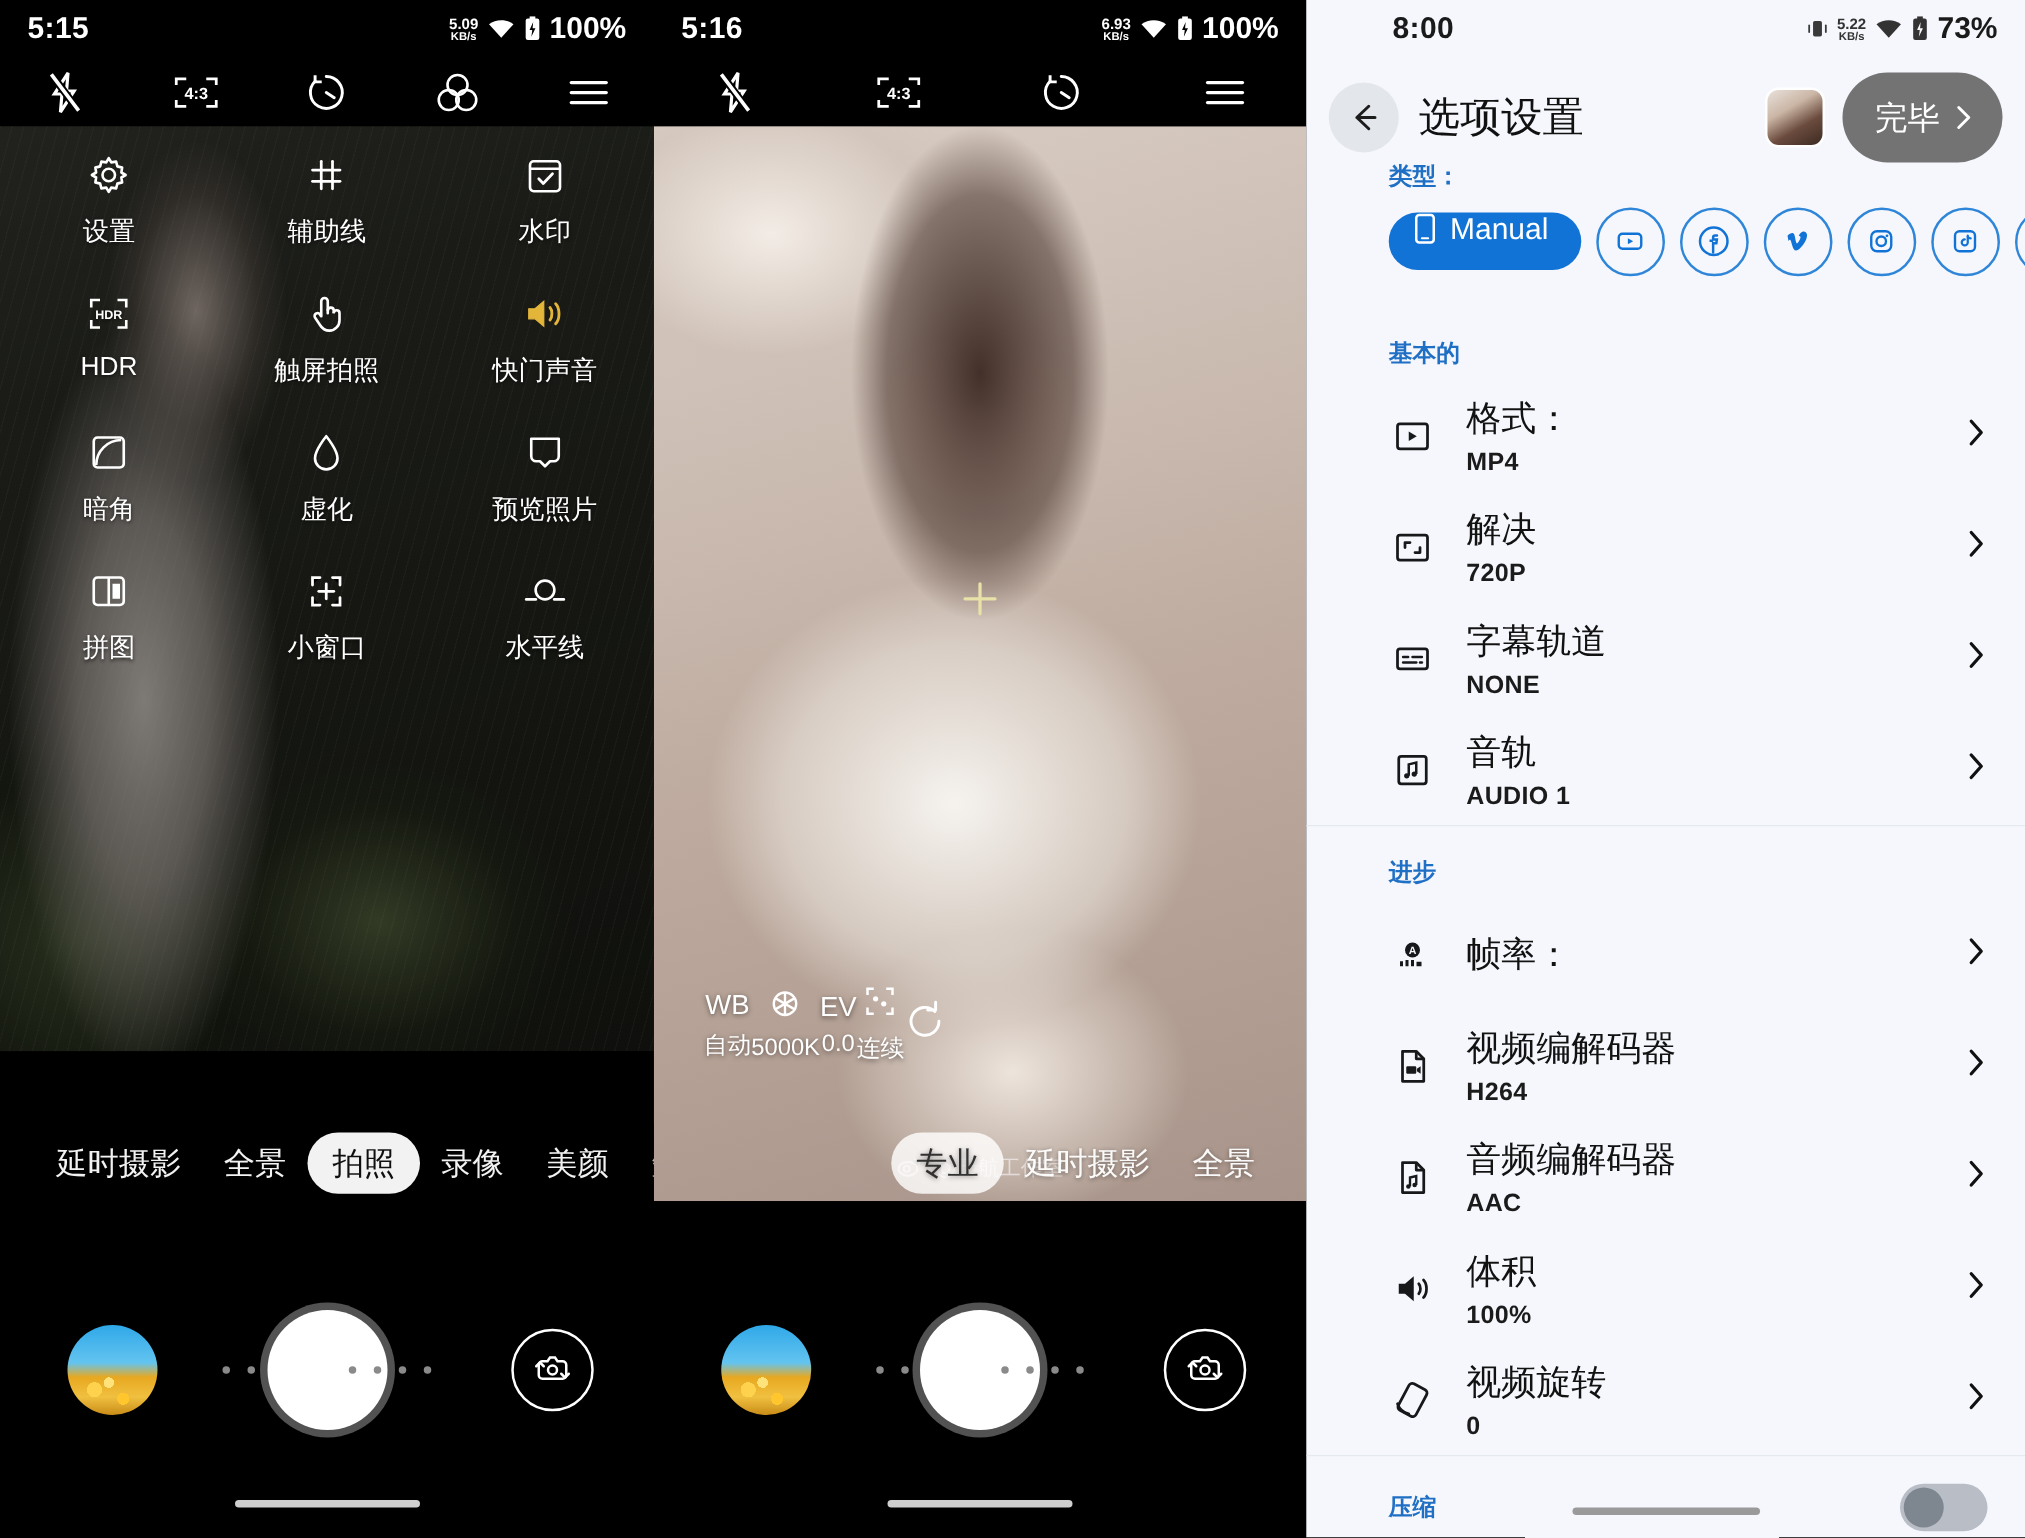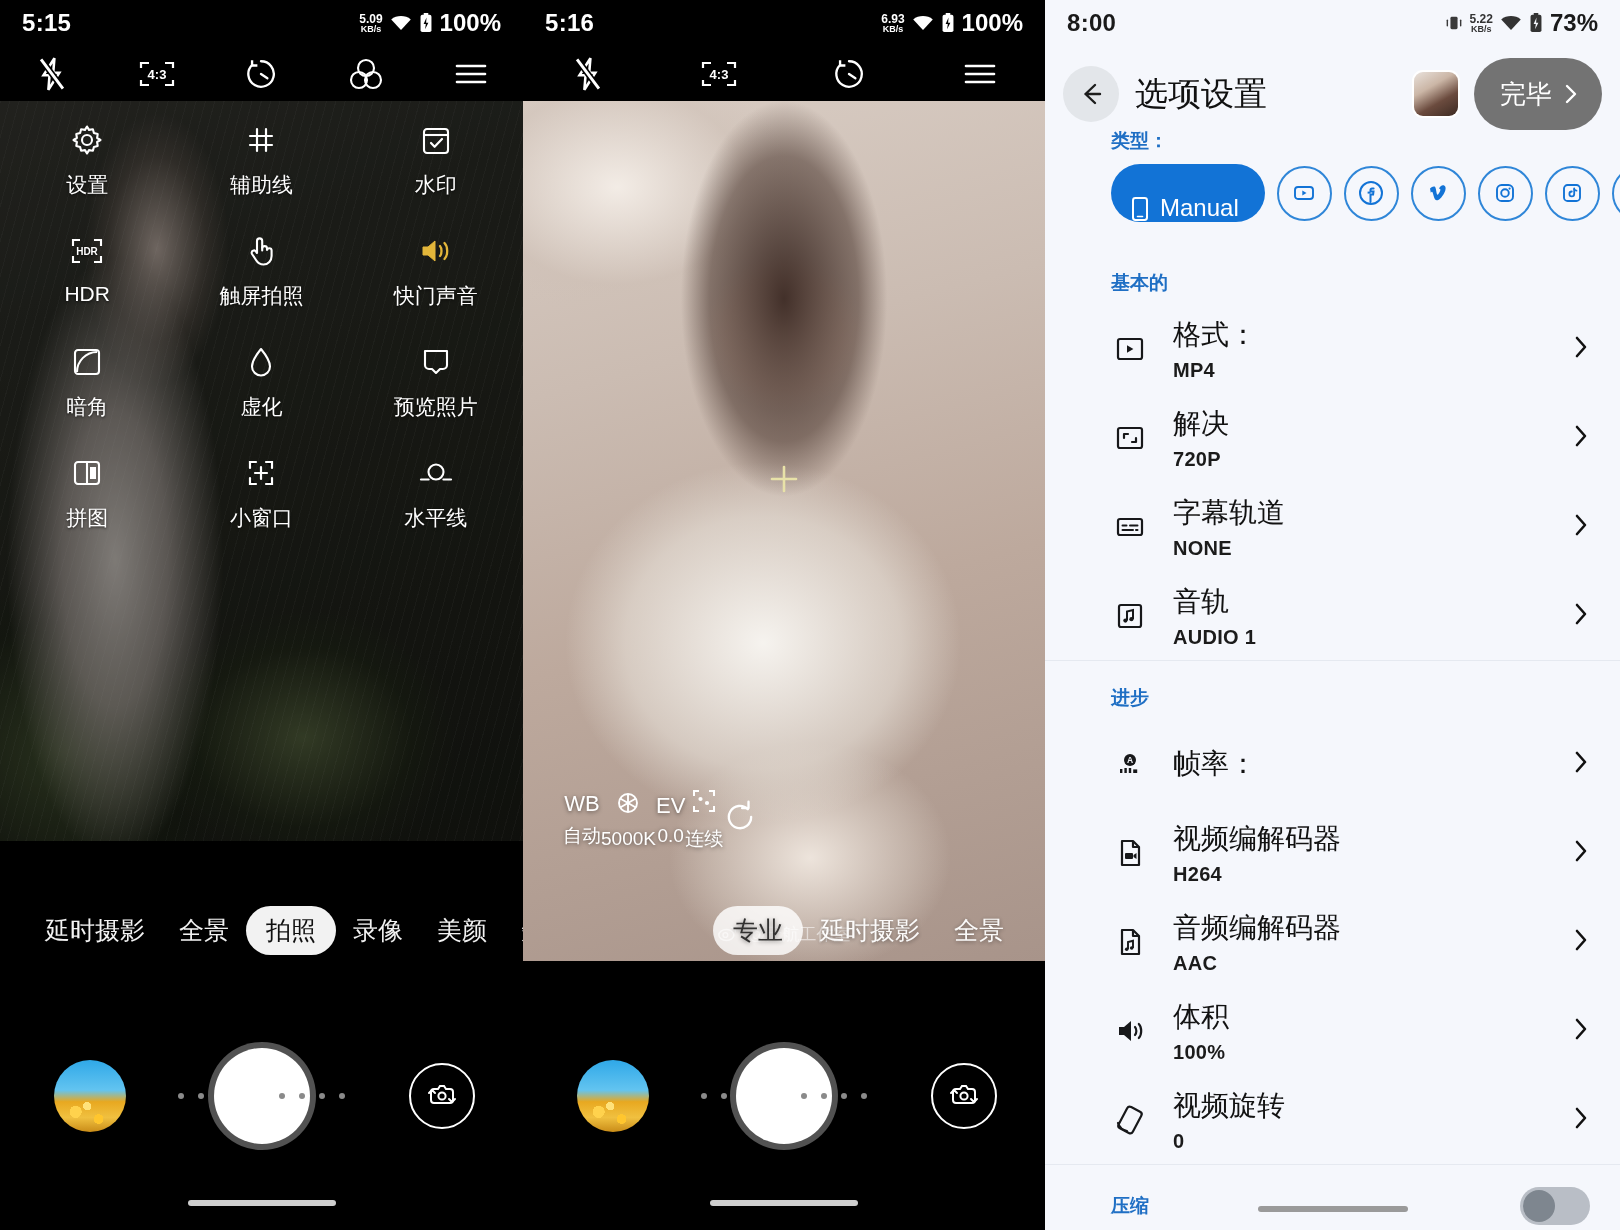--- a/index.html
+++ b/index.html
@@ -117,39 +117,39 @@
           display:flex; align-items:center; justify-content:center; color:#fff; }
   .homebar { position:absolute; bottom:24px; left:50%; transform:translateX(-50%);
              width:148px; height:6px; border-radius:3px; background:#cfcfcf; }
 
   
   .watermark { position:absolute; bottom:15px; left:50%; transform:translateX(-50%);
                display:flex; align-items:flex-start; gap:11px; z-index:26;
                color:rgba(255,255,255,.55); font-size:17px; white-space:nowrap; }
 
   
-  .p3 .statusbar { color:#1a1a1a; }
+  .p3 .statusbar { color:#1a1a1a;margin-left:47px; }
   .p3 .sb-time { font-weight:600; }
   .appbar { position:absolute; top:52px; left:0; right:0; height:84px;
             display:flex; align-items:center; padding:0 18px; gap:16px; z-index:20; }
   .backbtn { width:56px; height:56px; border-radius:50%; background:#e3e6ea;
              display:flex; align-items:center; justify-content:center; flex:0 0 auto; }
   .apptitle { font-size:33px; color:#111; font-weight:400; flex:1; }
   .avatar { width:44px; height:44px; border-radius:9px; flex:0 0 auto; overflow:hidden;
             background:linear-gradient(150deg,#e9e2dc 0%,#cbb6a6 35%,#6b4b3e 65%,#3c2a22 100%);
             box-shadow:0 0 0 2px #fff; }
   .donebtn { height:72px; border-radius:999px; background:#737373; color:#fff;
              display:flex; align-items:center; gap:10px; padding:0 22px 0 26px;
              font-size:26px; font-weight:500; flex:0 0 auto; }
 
   .typelabel { position:absolute; top:128px; left:66px; font-size:19px; color:#1f6fc4; font-weight:700; z-index:20; }
   .typerow { position:absolute; top:162px; left:66px; right:16px; height:62px;
              display:flex; align-items:center; gap:12px; z-index:20; }
-  .chip-manual { height:58px; border-radius:999px; background:#1273d6; color:#fff;
-                 display:flex; align-items:flex-end; gap:11px; padding:12px 26px 0 20px;
+  .chip-manual { height:46px; border-radius:999px; background:#1273d6; color:#fff;
+                 display:flex; align-items:flex-start; gap:11px; padding:0 26px 0 20px;
                  font-size:24px; font-weight:500; flex:0 0 auto; }
   .chip-round { width:55px; height:55px; border-radius:50%; border:2px solid #2f86d8;
                 display:flex; align-items:center; justify-content:center; color:#1273d6; flex:0 0 auto; }
 
   .sectionwrap { position:absolute; left:0; right:0; top:246px; bottom:0; overflow:hidden; }
   .sect-title { font-size:19px; color:#1f6fc4; font-weight:700; padding:24px 0 8px 66px; }
   .sect { border-bottom:1px solid #e5e9f0; padding-bottom:0; }
   .row { display:flex; align-items:center; min-height:89px; padding:0 30px 0 56px; }
   .row .ricon { width:58px; flex:0 0 auto; display:flex; align-items:center; justify-content:center; color:#17181a; }
   .row .rtxt { flex:1; display:flex; flex-direction:column; gap:5px; padding-left:14px; }

